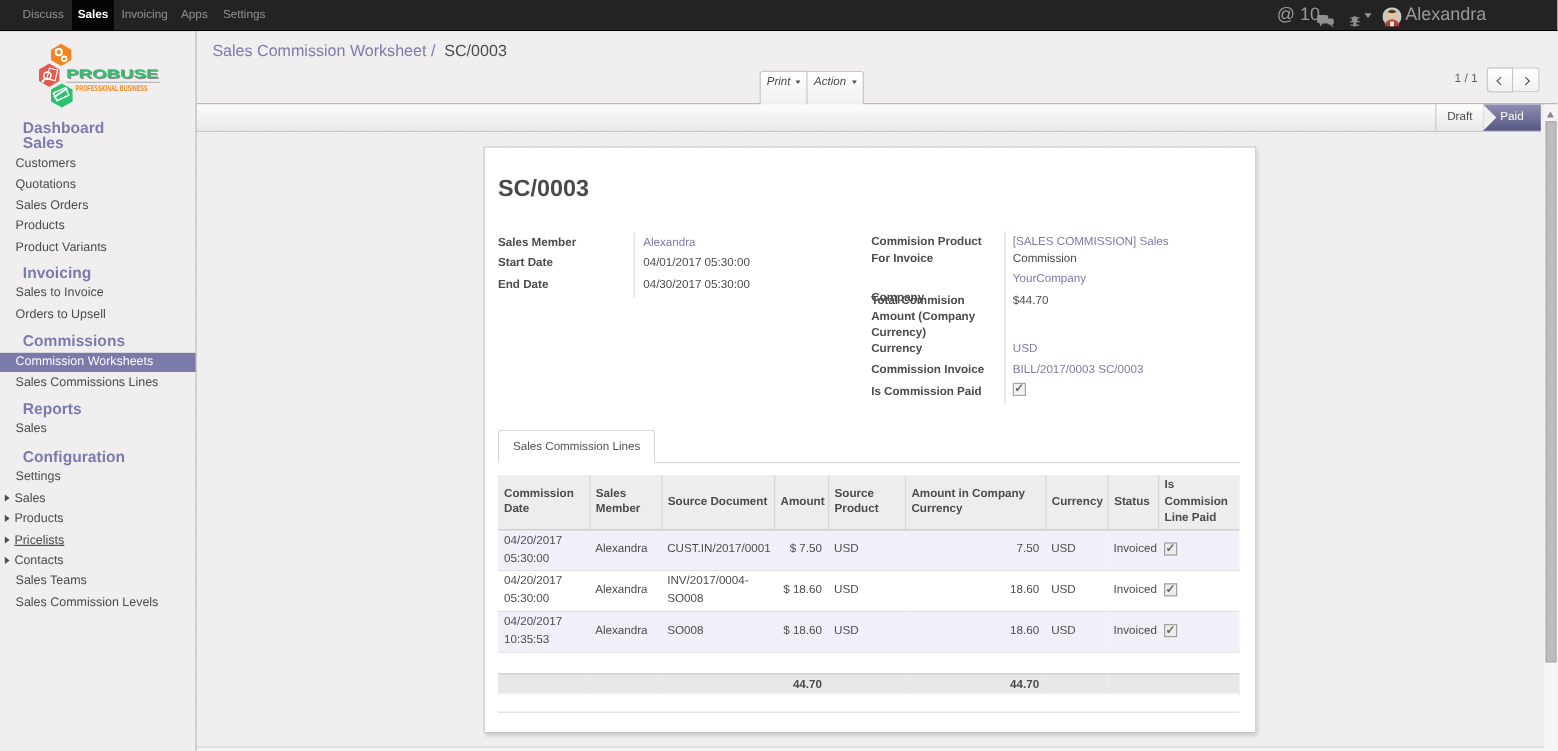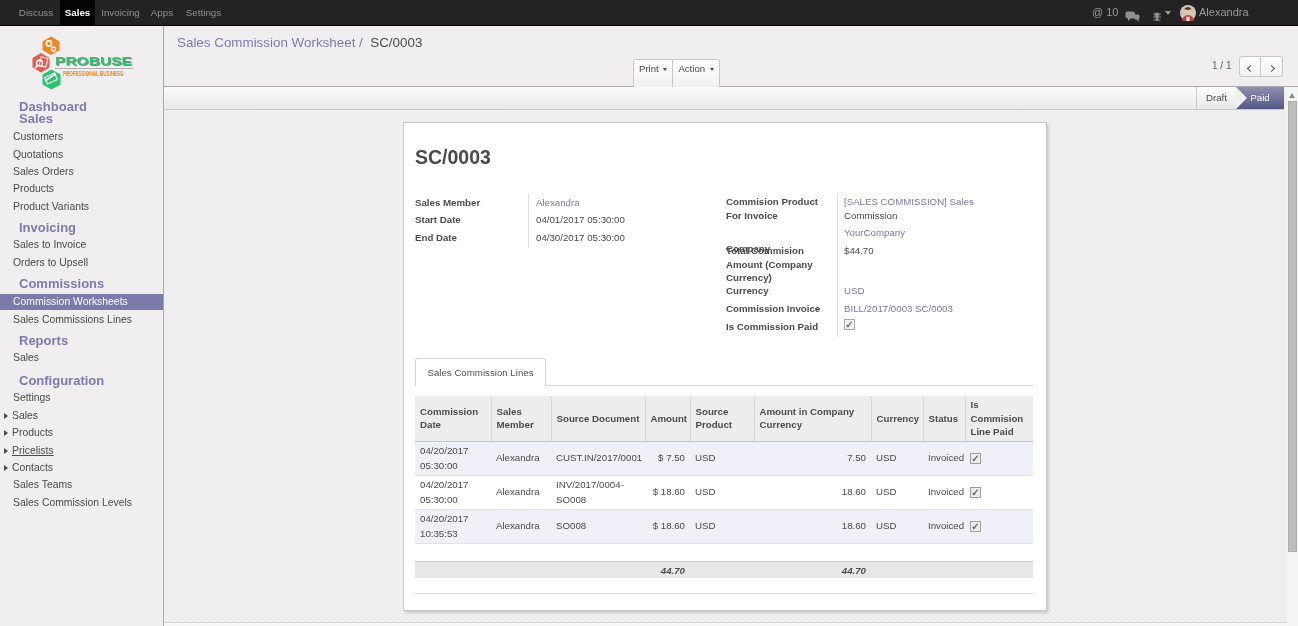--- a/index.html
+++ b/index.html
@@ -3,37 +3,37 @@
 <meta charset="utf-8">
 <style>
 * { margin:0; padding:0; box-sizing:border-box; }
 html,body { width:1298px; height:626px; overflow:hidden; font-family:"Liberation Sans", sans-serif; background:#f0eeee; }
 body { position:relative; color:#4c4c4c; }
 
 
 .topbar { position:absolute; left:0; top:0; width:1298px; height:26px; background:#232323; border-bottom:1px solid #000; }
 .topbar .menu { position:absolute; top:0; height:25px; line-height:25px; font-size:9.8px; color:#919191; text-align:center; }
 .topbar .menu.active { background:#050505; color:#fff; font-weight:bold; }
-.tb-right { position:absolute; top:0; height:25px; color:#9a9a9a; font-size:11px; line-height:25px;margin-left:28px; }
+.tb-right { position:absolute; top:0; height:25px; color:#9a9a9a; font-size:15px; line-height:25px; }
 .caret { display:inline-block; width:0; height:0; border-left:3px solid transparent; border-right:3px solid transparent; border-top:4px solid #9a9a9a; vertical-align:middle; }
 
 
 .sidebar { position:absolute; left:0; top:26px; width:164px; height:600px; background:#f0eeef; border-right:1px solid #a8a8a8; }
 .snav { position:absolute; font-size:10.4px; color:#4c4c4c; white-space:nowrap; left:0; width:163px; height:16px; line-height:16px; padding-left:13px; }
 .snav.hdr { font-weight:bold; color:#7c7bad; padding-left:19px; font-size:13px; }
 .snav.sel { background:#7b7aab; color:#fbfbfd; }
 .snav .tri { display:inline-block; width:0; height:0; border-top:3.5px solid transparent; border-bottom:3.5px solid transparent; border-left:4.5px solid #4c4c4c; margin-right:4px; margin-left:-9px; position:relative; top:0px; }
 
 
 .main { position:absolute; left:164px; top:26px; width:1134px; height:600px; background:#f0eeee; }
 .cp { position:absolute; left:0; top:0; width:1134px; height:61px; background:#f0eeee; border-bottom:1px solid #ababab; }
 .crumb { position:absolute; left:13px; top:9px; font-size:13.4px; color:#7c7bad; }
 .crumb .cur { color:#4c4c4c; }
 .btngrp { position:absolute; left:469px; top:33px; height:20px; }
-.btn { float:left; height:32px; border:1px solid #c8c8c8; background:linear-gradient(#ffffff,#efefef); font-size:9.6px; color:#4c4c4c; line-height:18px; padding:0 5px; }
+.btn { float:left; height:32px; border:1px solid #c8c8c8; background:linear-gradient(#ffffff,#efefef); font-size:9.6px; color:#4c4c4c; line-height:18px; padding:0 5px;font-style:italic; }
 .btn.first { border-radius:3px 0 0 3px; }
 .btn.last { border-radius:0 3px 3px 0; border-left:none; }
 .btn .caret { border-top-color:#4c4c4c; margin-left:2px; border-left-width:2.8px; border-right-width:2.8px; border-top-width:3.8px; }
 .pager-txt { position:absolute; left:1048px; top:30px; width:24px; height:20px; line-height:20px; font-size:10px; color:#666; }
 .pagerbtns { position:absolute; left:1075px; top:30px; height:21px; }
 .pbtn { float:left; width:22px; height:21px; border:1px solid #c8c8c8; background:linear-gradient(#ffffff,#f2f2f2); text-align:center; }
 .pbtn.first { border-radius:3px 0 0 3px; }
 .pbtn.last { border-radius:0 3px 3px 0; border-left:none; }
 .chev { display:inline-block; width:5px; height:5px; border-left:1.6px solid #555; border-bottom:1.6px solid #555; margin-top:7px; }
 .chev.l { transform:rotate(45deg); }
@@ -72,21 +72,21 @@
 
 
 table.list { position:absolute; left:11px; top:273px; width:618px; border-collapse:collapse; table-layout:fixed; font-size:9.7px; color:#4c4c4c; }
 table.list th { background:#ededed; font-weight:bold; text-align:left; vertical-align:middle; padding:2px 5px; line-height:13.5px; border-right:1px solid #d8d8d8; border-bottom:1px solid #c6c6c6; height:40px; }
 table.list th:last-child { border-right:none; }
 table.list td { vertical-align:middle; padding:1px 5px; line-height:15.5px; }
 tr.r1, tr.r3 { background:#f0f0f8; }
 tr.r2 { background:#fff; }
 tr.body-row { border-bottom:1px solid #e2e2e2; height:33px; }
 tr.spacer { height:18px; background:#fff; }
-tr.foot { background:#e8e8e8; border-top:1px solid #c9c9c9; border-bottom:1px solid #c9c9c9; height:17px; font-weight:bold;font-style:italic; }
+tr.foot { background:#e8e8e8; border-top:1px solid #c9c9c9; border-bottom:1px solid #c9c9c9; height:17px; font-weight:bold; }
 .num { text-align:right; }
 td .cbi { display:inline-block; width:11px; height:11px; border:1px solid #a0a0a0; background:#ececec; font-size:10px; font-weight:bold; line-height:10px; text-align:center; color:#666; vertical-align:middle; }
 .tbl-bottom { position:absolute; left:11px; top:455px; width:618px; height:16px; border-bottom:1px solid #ddd; background:#fff; }
 </style>
 </head>
 <body>
 
 <div class="topbar">
   <div class="menu" style="left:18px; width:36px;">Discuss</div>
   <div class="menu active" style="left:60px; width:35px;">Sales</div>

